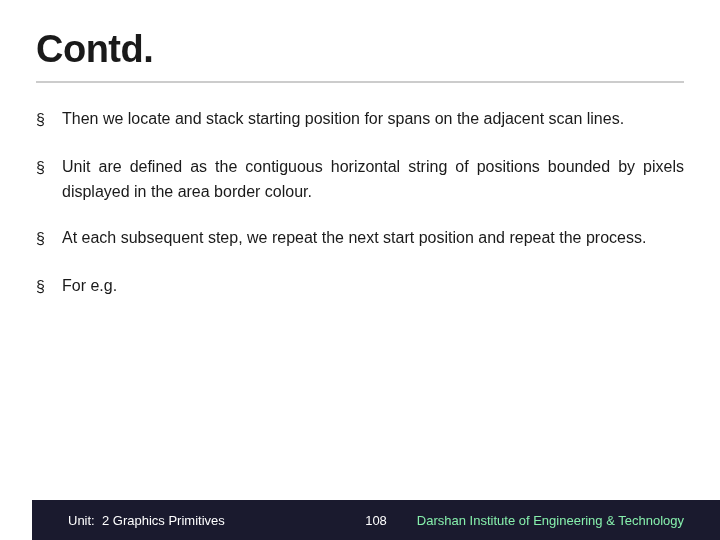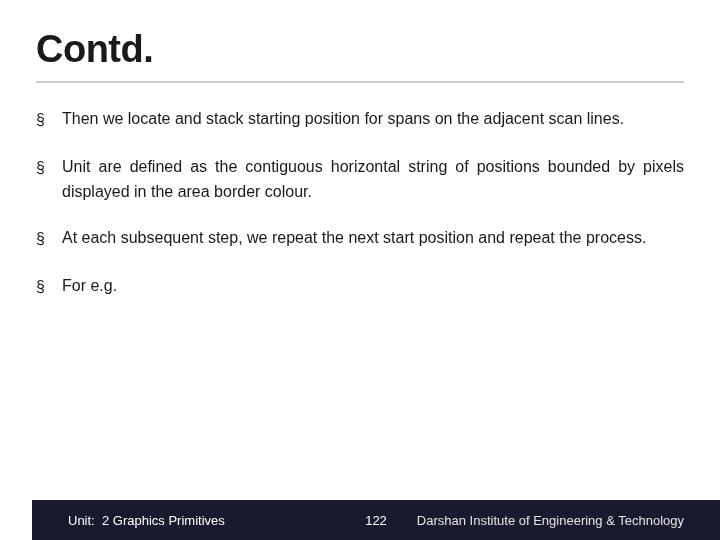--- a/index.html
+++ b/index.html
@@ -93,21 +93,21 @@
 
     .footer-center {
       color: #ffffff;
       font-size: 13px;
       position: absolute;
       left: 50%;
       transform: translateX(-50%);
     }
 
     .footer-right {
-      color: #e5e5e5;
+      color: #86efac;
       font-size: 13px;
     }
   </style>
 </head>
 <body>
 
 <div class="slide-container">
   <div class="title">Contd.</div>
   <div class="divider"></div>
   <ul class="bullet-list">
@@ -128,15 +128,15 @@
       <span class="bullet-text">For e.g.</span>
     </li>
   </ul>
 </div>
 
 <div class="footer">
   <div class="footer-left">
     <span>Unit:</span>
     &nbsp;<span>2 Graphics Primitives</span>
   </div>
-  <div class="footer-center">122</div>
+  <div class="footer-center">108</div>
   <div class="footer-right">Darshan Institute of Engineering &amp; Technology</div>
 </div>
 
 </body></html>

